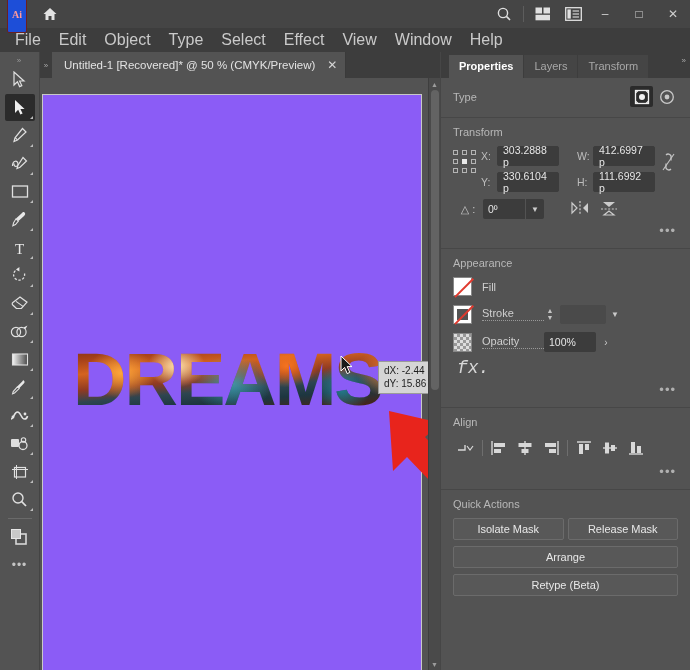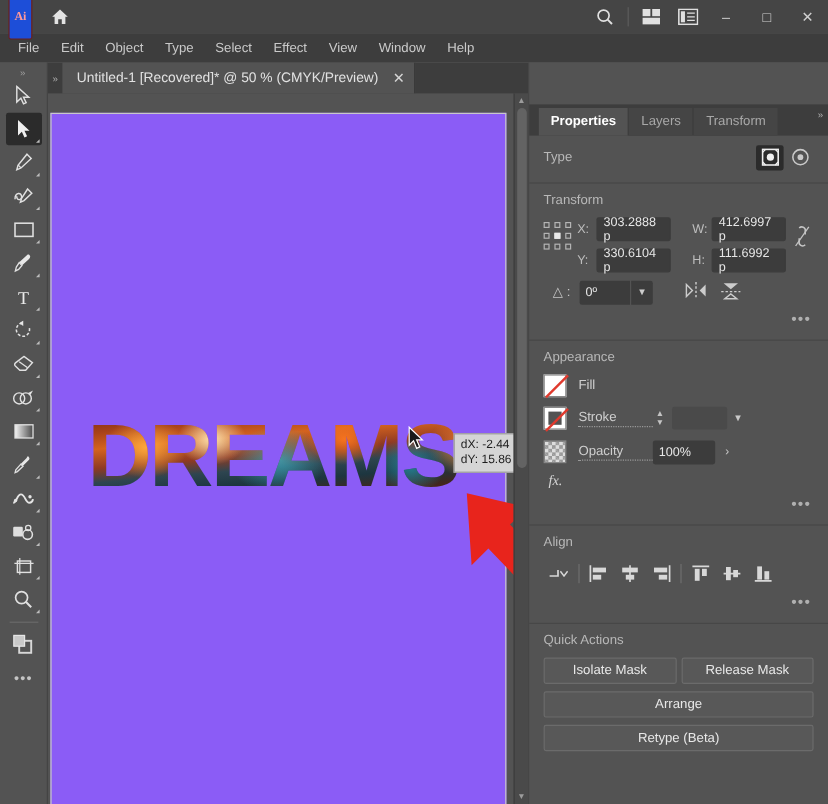--- a/index.html
+++ b/index.html
@@ -43,21 +43,21 @@
     display: flex; align-items: center; justify-content: center;
     color: #cfcfcf; font-size: 12px;
   }
 
   
   .menubar {
     height: 24px; background: #3d3d3d;
     display: flex; align-items: center; padding-left: 6px;
   }
   .menu-item {
-    padding: 3px 9px; font-size: 11px; color: #cacaca;
+    padding: 3px 9px; font-size: 16px; color: #cacaca;
     border-radius: 2px;
   }
 
   
   .body-wrap { display: flex; height: calc(670px - 28px - 24px); }
 
   
   .toolbar {
     width: 40px; background: #535353;
     display: flex; flex-direction: column; align-items: center;
@@ -177,21 +177,20 @@
     position: absolute; left: 345px; top: 355px;
     width: 110px; height: 110px; pointer-events: none;
   }
 
   
   .props {
     width: 250px; background: #535353;
     display: flex; flex-direction: column;
     border-left: 1px solid #464646;
     position: relative;
-    justify-content: center;
   }
   .props-tabrow {
     height: 26px; background: #3d3d3d;
     display: flex; align-items: flex-end; padding-left: 8px;
     position: relative;
   }
   .ptab {
     padding: 5px 10px 6px 10px; font-size: 11px;
     color: #a8a8a8; background: #454545; margin-right: 1px;
   }
@@ -292,22 +291,22 @@
   .op-field {
     background: #3c3c3c; color: #e6e6e6; font-size: 10.5px;
     width: 52px; height: 20px; padding: 3px 5px; border-radius: 2px;
     display:flex; align-items:center;
   }
   .op-caret {
     width: 20px; height: 20px; display:flex; align-items:center;
     justify-content:center; color:#c9c9c9; font-size: 10px;
   }
   .fx-row {
-    font-family: Liberation Serif, serif; font-style: italic;
-    font-size: 12px; color: #d6d6d6; padding: 4px 0 0 4px;
+    font-family: Liberation Mono, monospace; font-style: italic;
+    font-size: 18px; color: #d6d6d6; padding: 4px 0 0 4px;
   }
 
   .align-row { display: flex; align-items: center; gap: 0px; margin-top: 2px; }
   .al-btn {
     width: 26px; height: 24px; display: flex;
     align-items: center; justify-content: center;
   }
   .al-sep { width: 1px; height: 16px; background: #6e6e6e; margin: 0 3px; }
 
   .qa-btns { display: flex; gap: 4px; margin-bottom: 6px; }

